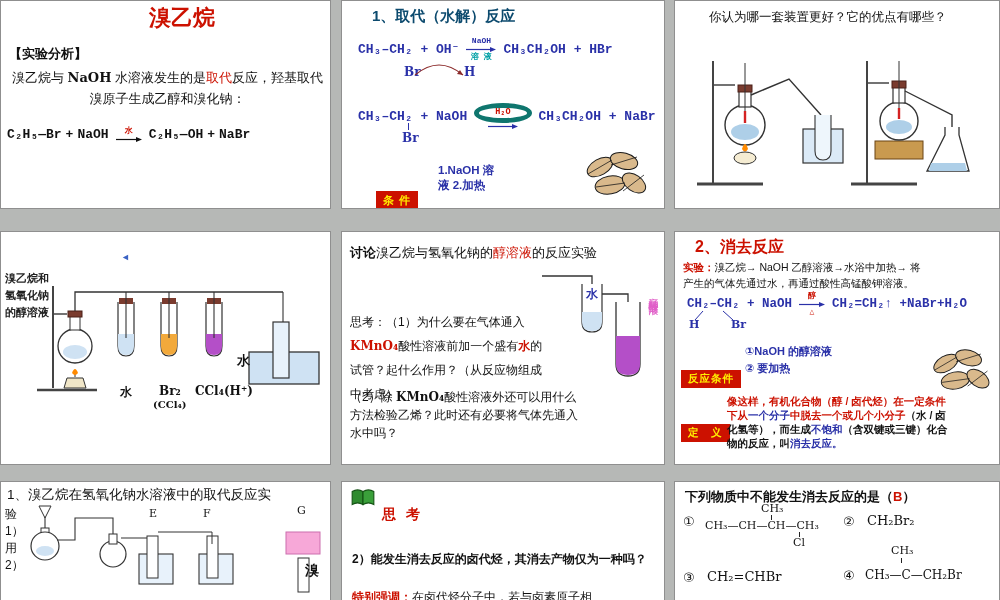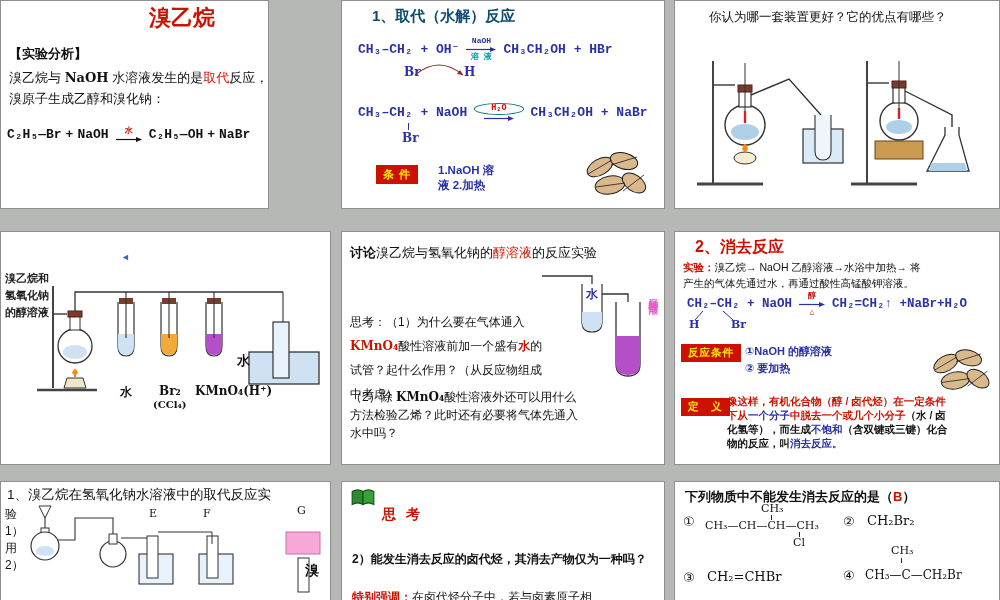--- a/index.html
+++ b/index.html
@@ -1,40 +1,40 @@
 <!DOCTYPE html>
 <html><head>
 <meta charset="utf-8">
 <style>
   * { margin:0; padding:0; box-sizing:border-box; }
   html,body { width:1000px; height:600px; }
   body { font-family:"Liberation Sans","DejaVu Sans",sans-serif; color:#111; }
   #board { position:relative; width:1000px; height:600px; background:#b6b8b6; overflow:hidden; }
   .slide { position:absolute; background:#fff; border:1px solid #8f8f8f; overflow:hidden; }
-  #s1 { left:0;   top:0;   width:269px; height:209px; }
+  #s1 { left:0;   top:0;   width:331px; height:209px;text-align:center; }
   #s2 { left:341px;top:0;  width:324px; height:209px; }
   #s3 { left:674px;top:0;  width:326px; height:209px; }
   #s4 { left:0;   top:231px;width:331px; height:234px; }
   #s5 { left:341px;top:231px;width:324px; height:234px; }
   #s6 { left:674px;top:231px;width:326px; height:234px; }
   #s7 { left:0;   top:481px;width:331px; height:234px; }
   #s8 { left:341px;top:481px;width:324px; height:234px; }
   #s9 { left:674px;top:481px;width:326px; height:234px; }
   .abs { position:absolute; }
   .b { font-weight:bold; }
   .red { color:#cc1100; }
   .blue { color:#2a31a8; }
   .teal { color:#00a0a6; }
   .mag { color:#e05ec8; }
   .frm { font-family:"DejaVu Serif","Liberation Serif",serif; }
   i { font-style:normal; }
   .rxnarrow { display:inline-flex; flex-direction:column; align-items:center; line-height:1; margin:0 3px; vertical-align:middle; }
   .rxnarrow .lbl { font-size:8px; line-height:1.1; white-space:nowrap; }
-  .circ { border:1px solid #0f766e; border-radius:50%; padding:0 16px 1px; font-size:8.5px; color:#cc1100; font-weight:bold; }
-  .rbox { background:#cc1100; color:#ffef00; font-weight:bold; font-size:11px; padding:2px 7px; display:inline-block; letter-spacing:1px; }
+  .circ { border:5px solid #0f766e; border-radius:50%; padding:0 16px 1px; font-size:8.5px; color:#cc1100; font-weight:bold; }
+  .rbox { background:#cc1100; color:#ffef00; font-weight:bold; font-size:11px; padding:2px 7px; display:inline-block; letter-spacing:1px;margin-top:26px; }
   .eqflex { display:flex; align-items:center; gap:4px; white-space:nowrap;font-family:Liberation Mono, monospace; }
   .bond { position:absolute; width:1px; height:5px; background:#222; }
 </style>
 </head>
 <body>
 
 <div id="board">
 
   <section class="slide" id="s1">
     <div class="abs red b" style="left:148px;top:2px;font-size:22px">溴乙烷</div>
@@ -192,21 +192,21 @@
       <line x1="168" y1="16" x2="168" y2="62" stroke="#333" stroke-width="1.1"></line>
       <line x1="213" y1="16" x2="213" y2="62" stroke="#333" stroke-width="1.1"></line>
       <line x1="282" y1="16" x2="282" y2="72" stroke="#333" stroke-width="1.1"></line>
 
       <rect x="248" y="76" width="70" height="32" fill="#cfe2f3" stroke="#333" stroke-width="1.3"></rect>
       <rect x="272" y="46" width="16" height="56" fill="#e8f2fb" stroke="#333" stroke-width="1.2"></rect>
     </svg>
     <span class="abs b frm" style="left:119px;top:152px;font-size:12px">水</span>
     <span class="abs b frm" style="left:158px;top:152px;font-size:12px">Br₂</span>
     <span class="abs b frm" style="left:152px;top:167px;font-size:10px">(CCl₄)</span>
-    <span class="abs b frm" style="left:194px;top:152px;font-size:12px">KMnO₄(H⁺)</span>
+    <span class="abs b frm" style="left:194px;top:152px;font-size:12px">CCl₄(H⁺)</span>
     <span class="abs b" style="left:236px;top:120px;font-size:13px">水</span>
   </section>
 
   <section class="slide" id="s5">
     <div class="abs" style="left:8px;top:12px;width:312px;font-size:13px"><span class="b">讨论</span><span>溴乙烷与氢氧化钠的</span><span class="red">醇溶液</span><span>的反应实验</span></div>
 
     <svg class="abs" style="left:198px;top:28px" width="104" height="128" viewBox="0 0 104 128">
       <polyline points="2,16 52,16 52,36" fill="none" stroke="#333" stroke-width="1.3"></polyline>
       <path d="M42 24 V62 Q42 72 52 72 Q62 72 62 62 V24" fill="#fff" stroke="#333" stroke-width="1.2"></path>
       <path d="M42 52 V62 Q42 71 52 71 Q62 71 62 62 V52 Z" fill="#cfe2f3"></path>

